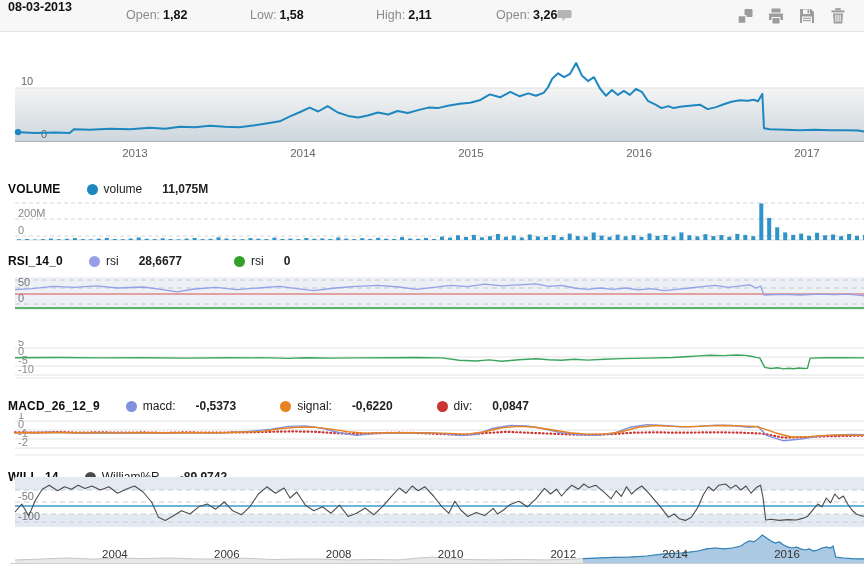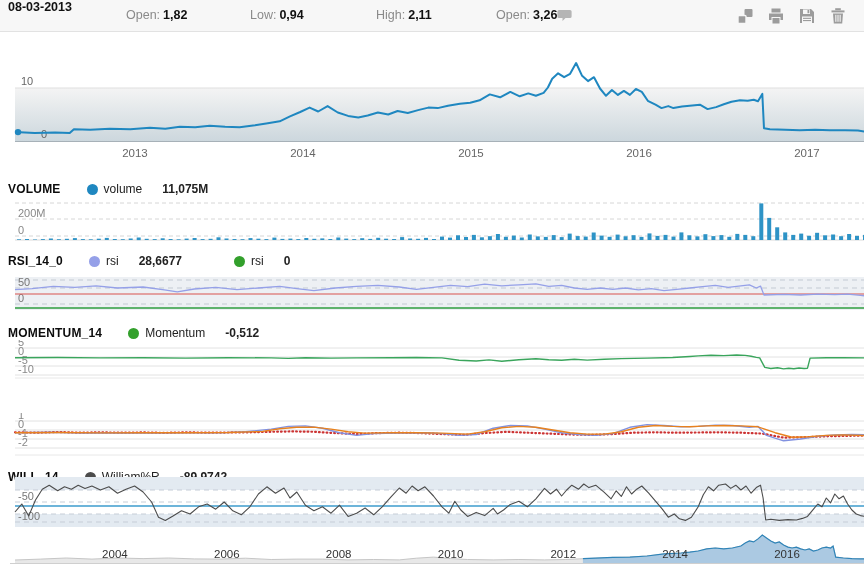--- a/index.html
+++ b/index.html
@@ -31,21 +31,21 @@
 <body>
 
 <div class="stage">
 
   <div class="hdr">
     <span class="date">08-03-2013</span>
     <span class="hf" style="left:98px">
       <span class="hl">Open:</span><b>1,82</b>
     </span>
     <span class="hf" style="left:222px">
-      <span class="hl">Low:</span><b>0,94</b>
+      <span class="hl">Low:</span><b>1,58</b>
     </span>
     <span class="hf" style="left:348px">
       <span class="hl">High:</span><b>2,11</b>
     </span>
     <span class="hf" style="left:468px">
       <span class="hl">Open:</span><b>3,26</b>
     </span>
     <span class="hbtn" style="left:556px">
       <svg width="17" height="17" viewBox="0 0 17 17">
           <path fill="#b5b5b5" d="M3 3h11a1.6 1.6 0 0 1 1.6 1.6v4.8A1.6 1.6 0 0 1 14 11H9.5l-3 3v-3H3a1.6 1.6 0 0 1-1.6-1.6V4.6A1.6 1.6 0 0 1 3 3z"></path>
@@ -259,41 +259,47 @@
         <line x1="5" y1="14" x2="859" y2="14" stroke="#c3cad3" stroke-dasharray="5,4"></line>
         <text x="8" y="12" font-size="11" fill="#777">50</text>
         <line x1="5" y1="30" x2="859" y2="30" stroke="#c3cad3" stroke-dasharray="5,4"></line>
         <text x="8" y="28" font-size="11" fill="#777">0</text>
         <line x1="5" y1="20" x2="859" y2="20" stroke="#d9534f" stroke-width="1.2"></line>
         <line x1="5" y1="34" x2="859" y2="34" stroke="#2e9e41" stroke-width="1.5"></line>
         <polyline points="5.0,15.6 22.1,14.6 43.4,12.4 64.8,13.4 86.1,11.8 107.5,14.0 133.1,13.0 154.4,15.9 167.3,17.8 184.3,15.0 205.7,13.4 227.0,15.6 248.4,14.0 269.7,12.4 286.8,14.6 303.9,16.6 325.3,14.0 346.6,12.4 367.9,11.4 389.3,13.0 406.4,15.3 423.5,13.4 440.5,11.4 457.6,12.7 474.7,10.2 491.8,11.8 508.9,10.8 525.9,9.8 538.8,12.4 551.6,11.4 564.4,14.0 577.2,15.3 590.0,14.0 602.8,15.3 615.6,14.0 628.4,15.9 641.2,14.6 654.0,16.6 666.9,15.3 679.7,14.0 692.5,12.7 705.3,11.4 718.1,13.4 730.9,11.8 739.4,10.8 746.3,14.0 750.5,12.1 754.0,21.0 773.6,20.4 790.7,21.0 807.8,20.1 824.8,20.7 837.6,20.1 850.5,21.4 859.0,22.3" fill="none" stroke="#95a0e8" stroke-width="1.3" stroke-linejoin="round"></polyline>
       </svg>
     </div>
 
-  <div class="trow" style="top:326px">
-    <span class="ttl">MOMENTUM_14</span>
-    <span class="dot" style="background: rgb(51, 160, 44);"></span>
-    <span>Momentum</span>
-    <span class="lgv">-0,512</span>
-  </div>
   <div id="c-mom" class="ch" style="top:340px;height:46px">
       <svg width="864" height="46" viewBox="0 0 864 46">
         <line x1="5" y1="8" x2="859" y2="8" stroke="#e2e2e2"></line>
           <text x="8" y="6" font-size="11" fill="#888">5</text>
         <line x1="5" y1="17" x2="859" y2="17" stroke="#e2e2e2"></line>
           <text x="8" y="15" font-size="11" fill="#888">0</text>
         <line x1="5" y1="26" x2="859" y2="26" stroke="#e2e2e2"></line>
           <text x="8" y="24" font-size="11" fill="#888">-5</text>
         <line x1="5" y1="35" x2="859" y2="35" stroke="#e2e2e2"></line>
           <text x="8" y="33" font-size="11" fill="#888">-10</text>
         <line x1="5" y1="38" x2="859" y2="38" stroke="#e8e8e8"></line>
         <polyline points="5.0,17.7 47.7,17.5 90.4,17.9 133.1,17.7 175.8,18.1 218.5,17.7 261.2,17.9 278.3,18.4 295.4,17.7 321.0,18.1 346.6,17.9 380.8,17.7 406.4,17.5 432.0,17.9 449.1,20.2 466.2,21.0 479.0,19.9 491.8,21.3 508.9,19.7 525.9,18.8 538.8,19.7 551.6,20.2 564.4,19.3 577.2,20.1 594.3,19.2 611.3,18.6 637.0,18.1 662.6,17.5 679.7,16.5 688.2,15.9 701.0,15.2 713.8,15.6 726.6,15.0 735.2,15.4 741.1,16.3 746.3,17.4 749.7,17.9 754.8,27.4 760.8,28.5 767.6,27.8 773.6,28.9 778.7,28.2 783.8,28.7 789.0,28.0 794.1,28.5 797.5,28.2 800.1,18.1 816.3,17.7 833.4,17.8 859.0,17.9" fill="none" stroke="#3aa55c" stroke-width="1.4" stroke-linejoin="round"></polyline>
       </svg>
     </div>
 
+  <div class="trow" style="top:399px">
+    <span class="ttl">MACD_26_12_9</span>
+    <span class="dot" style="background: rgb(129, 145, 224);"></span>
+    <span>macd:</span>
+    <span class="lgv">-0,5373</span>
+    <span class="dot gap2" style="background: rgb(232, 130, 30);"></span>
+    <span>signal:</span>
+    <span class="lgv">-0,6220</span>
+    <span class="dot gap2" style="background: rgb(204, 51, 51);"></span>
+    <span>div:</span>
+    <span class="lgv">0,0847</span>
+  </div>
   <div id="c-macd" class="ch" style="top:413px;height:48px">
       <svg width="864" height="48" viewBox="0 0 864 48">
         <line x1="5" y1="8" x2="859" y2="8" stroke="#e2e2e2"></line>
           <text x="8" y="6" font-size="11" fill="#888">1</text>
         <line x1="5" y1="17" x2="859" y2="17" stroke="#e2e2e2"></line>
           <text x="8" y="15" font-size="11" fill="#888">0</text>
         <line x1="5" y1="26" x2="859" y2="26" stroke="#e2e2e2"></line>
           <text x="8" y="24" font-size="11" fill="#888">-1</text>
         <line x1="5" y1="35" x2="859" y2="35" stroke="#e2e2e2"></line>
           <text x="8" y="33" font-size="11" fill="#888">-2</text>

